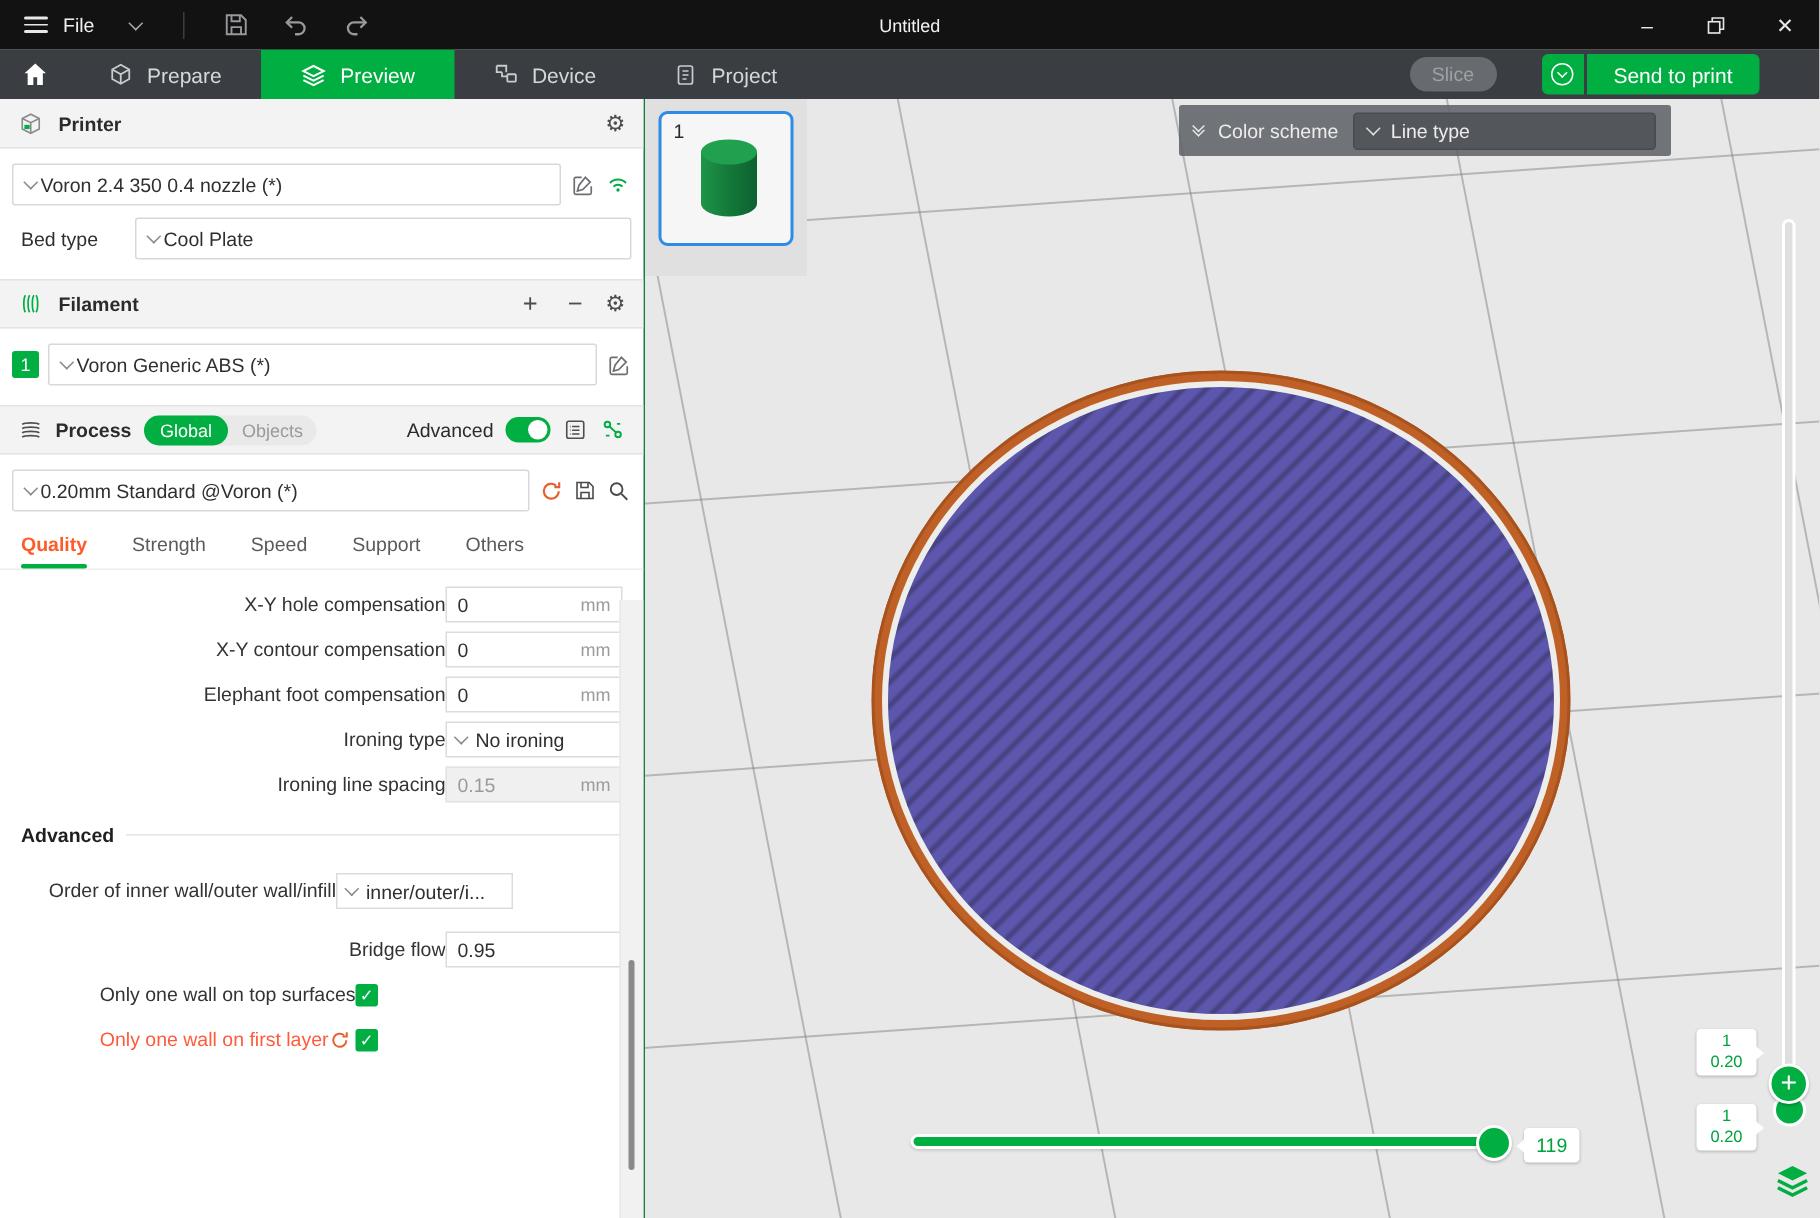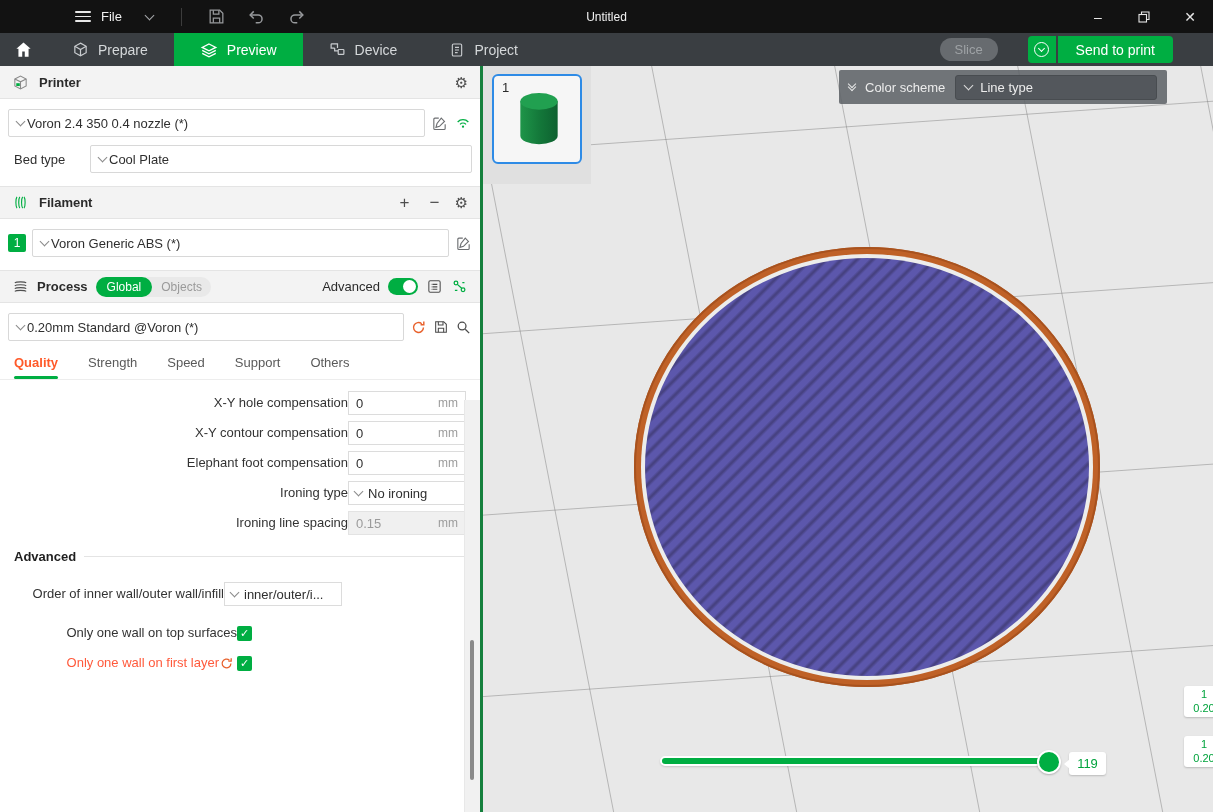--- a/index.html
+++ b/index.html
@@ -1,20 +1,20 @@
 <!DOCTYPE html>
 <html><head>
 <meta charset="utf-8">
 <style>
   * { box-sizing: border-box; margin: 0; padding: 0; }
   html,body { width:1213px; height:812px; overflow:hidden; font-family:"Liberation Sans", sans-serif; background:#E8E8E8; }
 
   
   .titlebar { height:33px; background:#121212; display:flex; align-items:center; position:relative; color:#fff; }
-  .tb-left { display:flex; align-items:center; gap:10px; padding-left:28px;margin-left:47px; }
+  .tb-left { display:flex; align-items:center; gap:10px; padding-left:16px; }
   .burger { width:16px; height:11px; display:inline-flex; flex-direction:column; justify-content:space-between; }
   .burger i { display:block; height:1.8px; background:#E8E8E8; border-radius:1px; }
   .tb-file { font-size:13px; color:#F0F0F0; }
   .chev { width:7px; height:7px; border-left:1.6px solid #A6A8AB; border-bottom:1.6px solid #A6A8AB; transform:rotate(-45deg); display:inline-block; }
   .tb-chev { margin-left:14px; margin-top:-3px; }
   .tb-div { width:1px; height:18px; background:#3C3C3C; margin:0 10px 0 18px; }
   .tb-ic { width:30px; height:24px; display:flex; align-items:center; justify-content:center; cursor:pointer; }
   .tb-title { position:absolute; left:0; right:0; text-align:center; font-size:12px; color:#F2F2F2; pointer-events:none; }
   .win-btns { margin-left:auto; display:flex; height:33px; }
   .win-btn { width:46px; height:33px; display:flex; align-items:center; justify-content:center; color:#E6E6E6; font-size:14px; }
@@ -27,21 +27,21 @@
   .tabbar-right { margin-left:auto; display:flex; align-items:center; gap:14px; padding-right:40px; }
   .slice-btn { width:58px; height:23px; border-radius:12px; background:#676B6F; color:#9EA2A5; font-size:13px; display:flex; align-items:center; justify-content:center; margin-right:16px; }
   .send-wrap { display:flex; align-items:center; gap:2px; }
   .send-chev { width:28px; height:27px; background:#00AE42; border-radius:4px 0 0 4px; display:flex; align-items:center; justify-content:center; }
   .send-chev .ring { width:15px; height:15px; border:1.4px solid #fff; border-radius:50%; display:flex; align-items:center; justify-content:center; }
   .send-chev .chev { border-color:#fff; width:5px; height:5px; margin-top:-2px; }
   .send-btn { height:27px; padding:0 18px; background:#00AE42; border-radius:0 4px 4px 0; color:#fff; font-size:14px; display:flex; align-items:center; }
 
   
   .main { display:flex; height:746px; }
-  .sidebar { width:483px; background:#fff; border-right:3px solid #15803d; position:relative; overflow:hidden; }
+  .sidebar { width:430px; background:#fff; border-right:1px solid #15803d; position:relative; overflow:hidden; }
   .viewport { flex:1; position:relative; background:#E8E8E8; overflow:hidden; }
 
   
   .sec-head { height:33px; background:#F3F3F3; border-top:1px solid #E4E4E4; border-bottom:1px solid #E4E4E4; display:flex; align-items:center; padding:0 12px; gap:10px; }
   .sec-title { font-size:13px; font-weight:bold; color:#2B2B2B; }
   .head-sp { flex:1; }
   .gear { font-size:15px; color:#4E4E4E; line-height:1; }
   .pm { font-size:17px; color:#4E4E4E; width:20px; text-align:center; }
   .row { display:flex; align-items:center; padding:0 8px; margin-top:10px; gap:6px; }
   .select { height:28px; border:1px solid #D8D8D8; background:#fff; border-radius:2px; display:flex; align-items:center; padding:0 8px; gap:3px; }
@@ -377,20 +377,26 @@
           <span>Advanced</span>
         </div>
       <div class="prow tall">
         <span class="plabel">Order of inner wall/outer wall/infill</span>
         <span class="psel">
             <span class="chev"></span>
             <span class="pval">inner/outer/i...</span>
           </span>
       </div>
       <div class="prow">
+        <span class="plabel">Bridge flow</span>
+        <span class="pinput">
+            <span class="pval">0.95</span>
+          </span>
+      </div>
+      <div class="prow">
         <span class="plabel fixlabel">Only one wall on top surfaces</span>
         <span class="checkbox"></span>
       </div>
       <div class="prow">
         <span class="plabel orange fixlabel2">Only one wall on first layer</span>
         <span class="resetslot">
           <svg width="15" height="15" viewBox="0 0 24 24" fill="none" stroke="#E8612C" stroke-width="2.1">
               <path d="M19 12a7 7 0 1 1-2.4-5.3"></path>
               <path d="M19.5 3.5v4.6h-4.6"></path>
             </svg>

